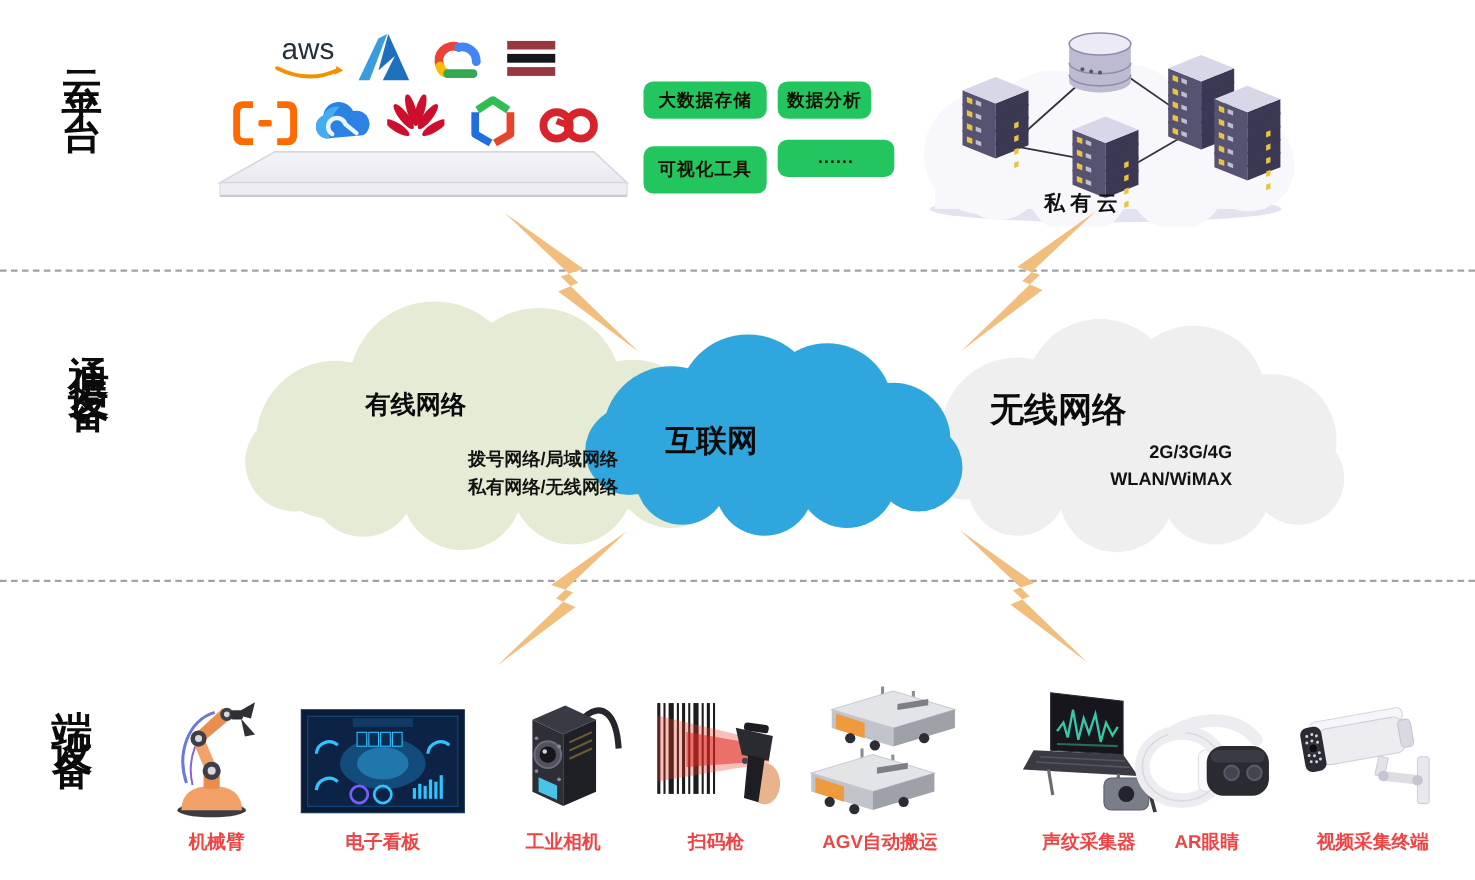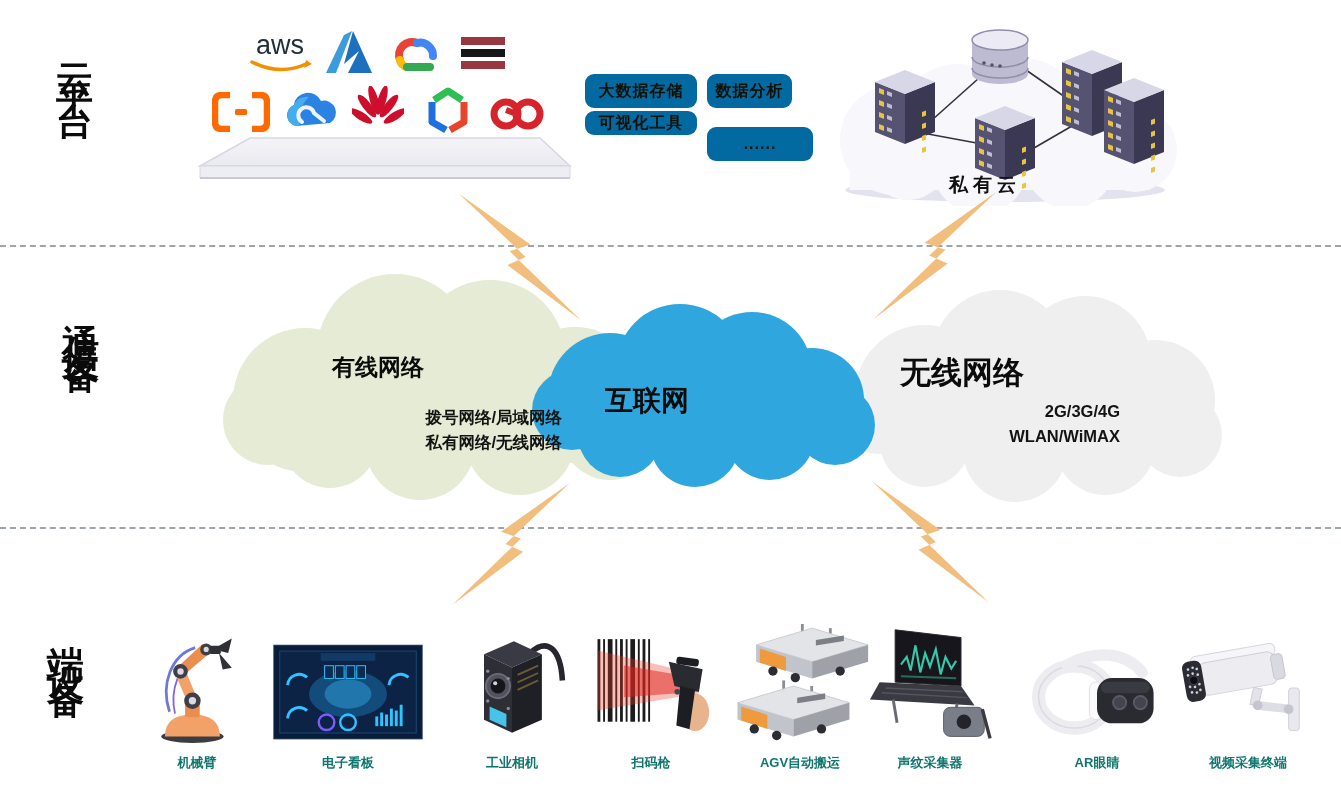--- a/index.html
+++ b/index.html
@@ -7,30 +7,30 @@
     position:relative;width:1341px;height:800px;background:#ffffff;overflow:hidden;
     font-family:"Liberation Sans","DejaVu Sans",sans-serif;color:#0d0d0d;
   }
   .abs{position:absolute;}
   .sep{position:absolute;left:0;width:1341px;height:0;border-top:2px dashed #8f949c;opacity:.85;}
   .vlabel{
     position:absolute;writing-mode:vertical-lr;text-orientation:upright;
     font-size:37px;font-weight:700;color:#0b0b0b;line-height:1;
   }
   .badge{
-    position:absolute;background:#0369a1;border-radius:9px;
+    position:absolute;background:#22c55e;border-radius:9px;
     display:flex;align-items:center;justify-content:center;
     font-size:16px;font-weight:700;color:#151005;letter-spacing:1px;
   }
   .cloudtitle{position:absolute;text-align:left;font-weight:700;color:#0b0b0b;}
   .cloudsub{position:absolute;text-align:right;font-weight:600;color:#131313;}
   .platlabel{position:absolute;text-align:center;font-size:19px;font-weight:700;letter-spacing:5px;color:#111;}
   .devcol{position:absolute;top:602px;width:156px;height:180px;display:flex;flex-direction:column;align-items:center;justify-content:flex-end;}
   .devicon{flex:0 0 auto;display:flex;align-items:flex-end;justify-content:center;height:146px;}
-  .devlabel{height:30px;margin-top:6px;font-size:13px;font-weight:700;color:#0f766e;text-align:center;white-space:nowrap;}
+  .devlabel{height:30px;margin-top:6px;font-size:17px;font-weight:700;color:#ef4444;text-align:center;white-space:nowrap;}
   .bolt{position:absolute;}
   svg{display:block;}
 </style>
 </head>
 <body>
 
 <div id="stage">
 
   <div class="sep" style="top:245px"></div>
   <div class="sep" style="top:527px"></div>
@@ -102,21 +102,21 @@
     <path d="M24,24 l9,-6 v12 l-9,6 l-9,-6 v-12 z" fill="none" stroke="#fff" stroke-width="0"></path>
   </svg>
   <svg class="abs" style="left:488px;top:94px" width="60" height="40" viewBox="0 0 60 40">
     <circle cx="18" cy="20" r="12" stroke="#D7242C" stroke-width="7" fill="none"></circle>
     <circle cx="40" cy="20" r="12" stroke="#D7242C" stroke-width="7" fill="none"></circle>
     <line x1="18" y1="16" x2="29" y2="20" stroke="#D7242C" stroke-width="6"></line>
   </svg>
 
   <div class="badge" style="left:585px;top:74px;width:112px;height:34px">大数据存储</div>
   <div class="badge" style="left:707px;top:74px;width:85px;height:34px">数据分析</div>
-  <div class="badge" style="left:585px;top:111px;width:112px;height:24px">可视化工具</div>
+  <div class="badge" style="left:585px;top:133px;width:112px;height:43px">可视化工具</div>
   <div class="badge" style="left:707px;top:127px;width:106px;height:34px">......</div>
 
   <svg class="abs" style="left:820px;top:8px" width="360" height="198" viewBox="0 0 360 198">
     <defs>
       <g id="slab">
         <polygon points="0,12 30,24 30,38 0,26" fill="#565372"></polygon>
         <polygon points="30,24 60,12 60,26 30,38" fill="#3A3852"></polygon>
         <polygon points="0,12 30,0 60,12 30,24" fill="#D8D7E7"></polygon>
         <polygon points="4,18 9,20 9,25 4,23" fill="#E8C53F"></polygon>
         <polygon points="12,21 17,23 17,27 12,25" fill="#BFBECE"></polygon>
@@ -369,21 +369,21 @@
             <rect x="72" y="28" width="30" height="6" fill="#7d7f87" transform="skewY(-9)"></rect>
           </g>
         </defs>
         <use href="#agv" x="20" y="0"></use>
         <use href="#agv" x="0" y="62"></use>
       </svg>
     </div>
     <div class="devlabel">AGV自动搬运</div>
   </div>
 
-  <div class="devcol" style="left:852px">
+  <div class="devcol" style="left:912px">
     <div class="devicon">
       <svg width="136" height="124" viewBox="0 0 140 128">
         <polygon points="34,6 102,14 102,64 34,60" fill="#16161c" stroke="#2a2a32"></polygon>
         <polyline points="40,42 46,34 50,48 55,22 60,50 65,30 70,44 76,26 81,52 86,34 92,46 97,38" stroke="#35C9A8" stroke-width="2.2" fill="none"></polyline>
         <line x1="40" y1="54" x2="97" y2="56" stroke="#2b6b5c" stroke-width="2"></line>
         <polygon points="18,60 102,64 116,84 8,78" fill="#3A3A42"></polygon>
         <g stroke="#55555e" stroke-width="1.5">
             <line x1="24" y1="66" x2="104" y2="70"></line>
             <line x1="20" y1="71" x2="108" y2="76"></line>
           </g>

